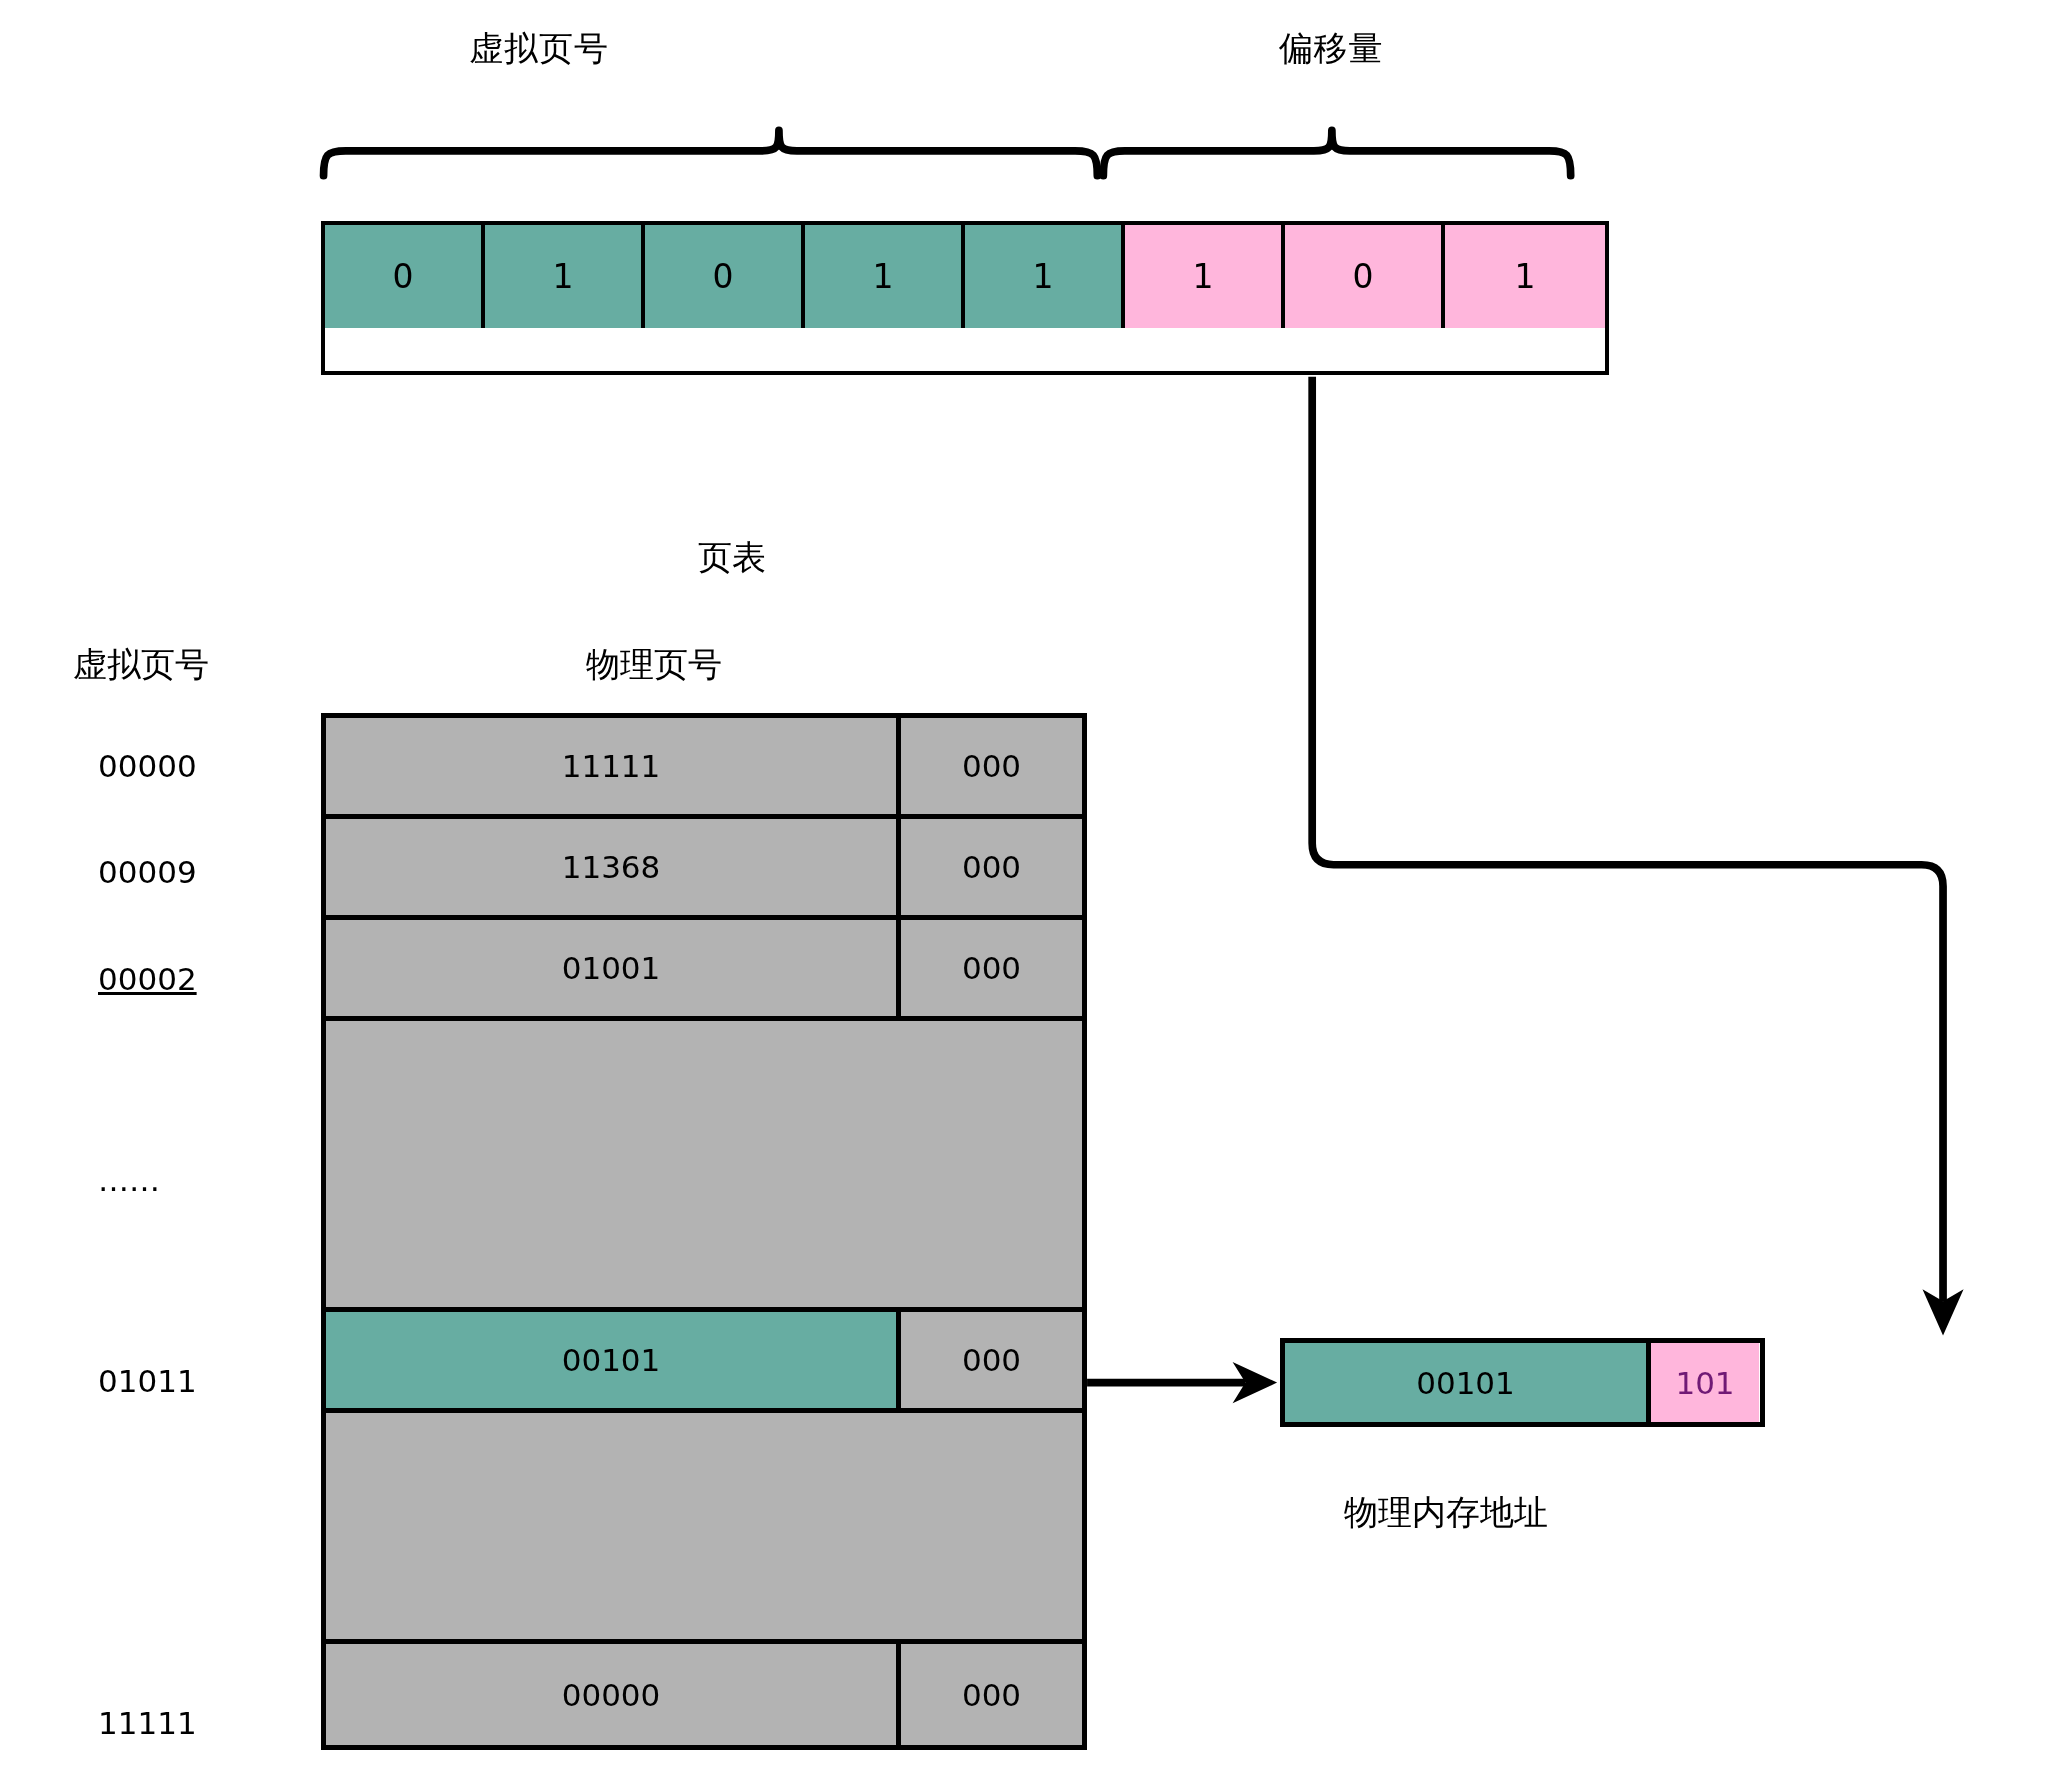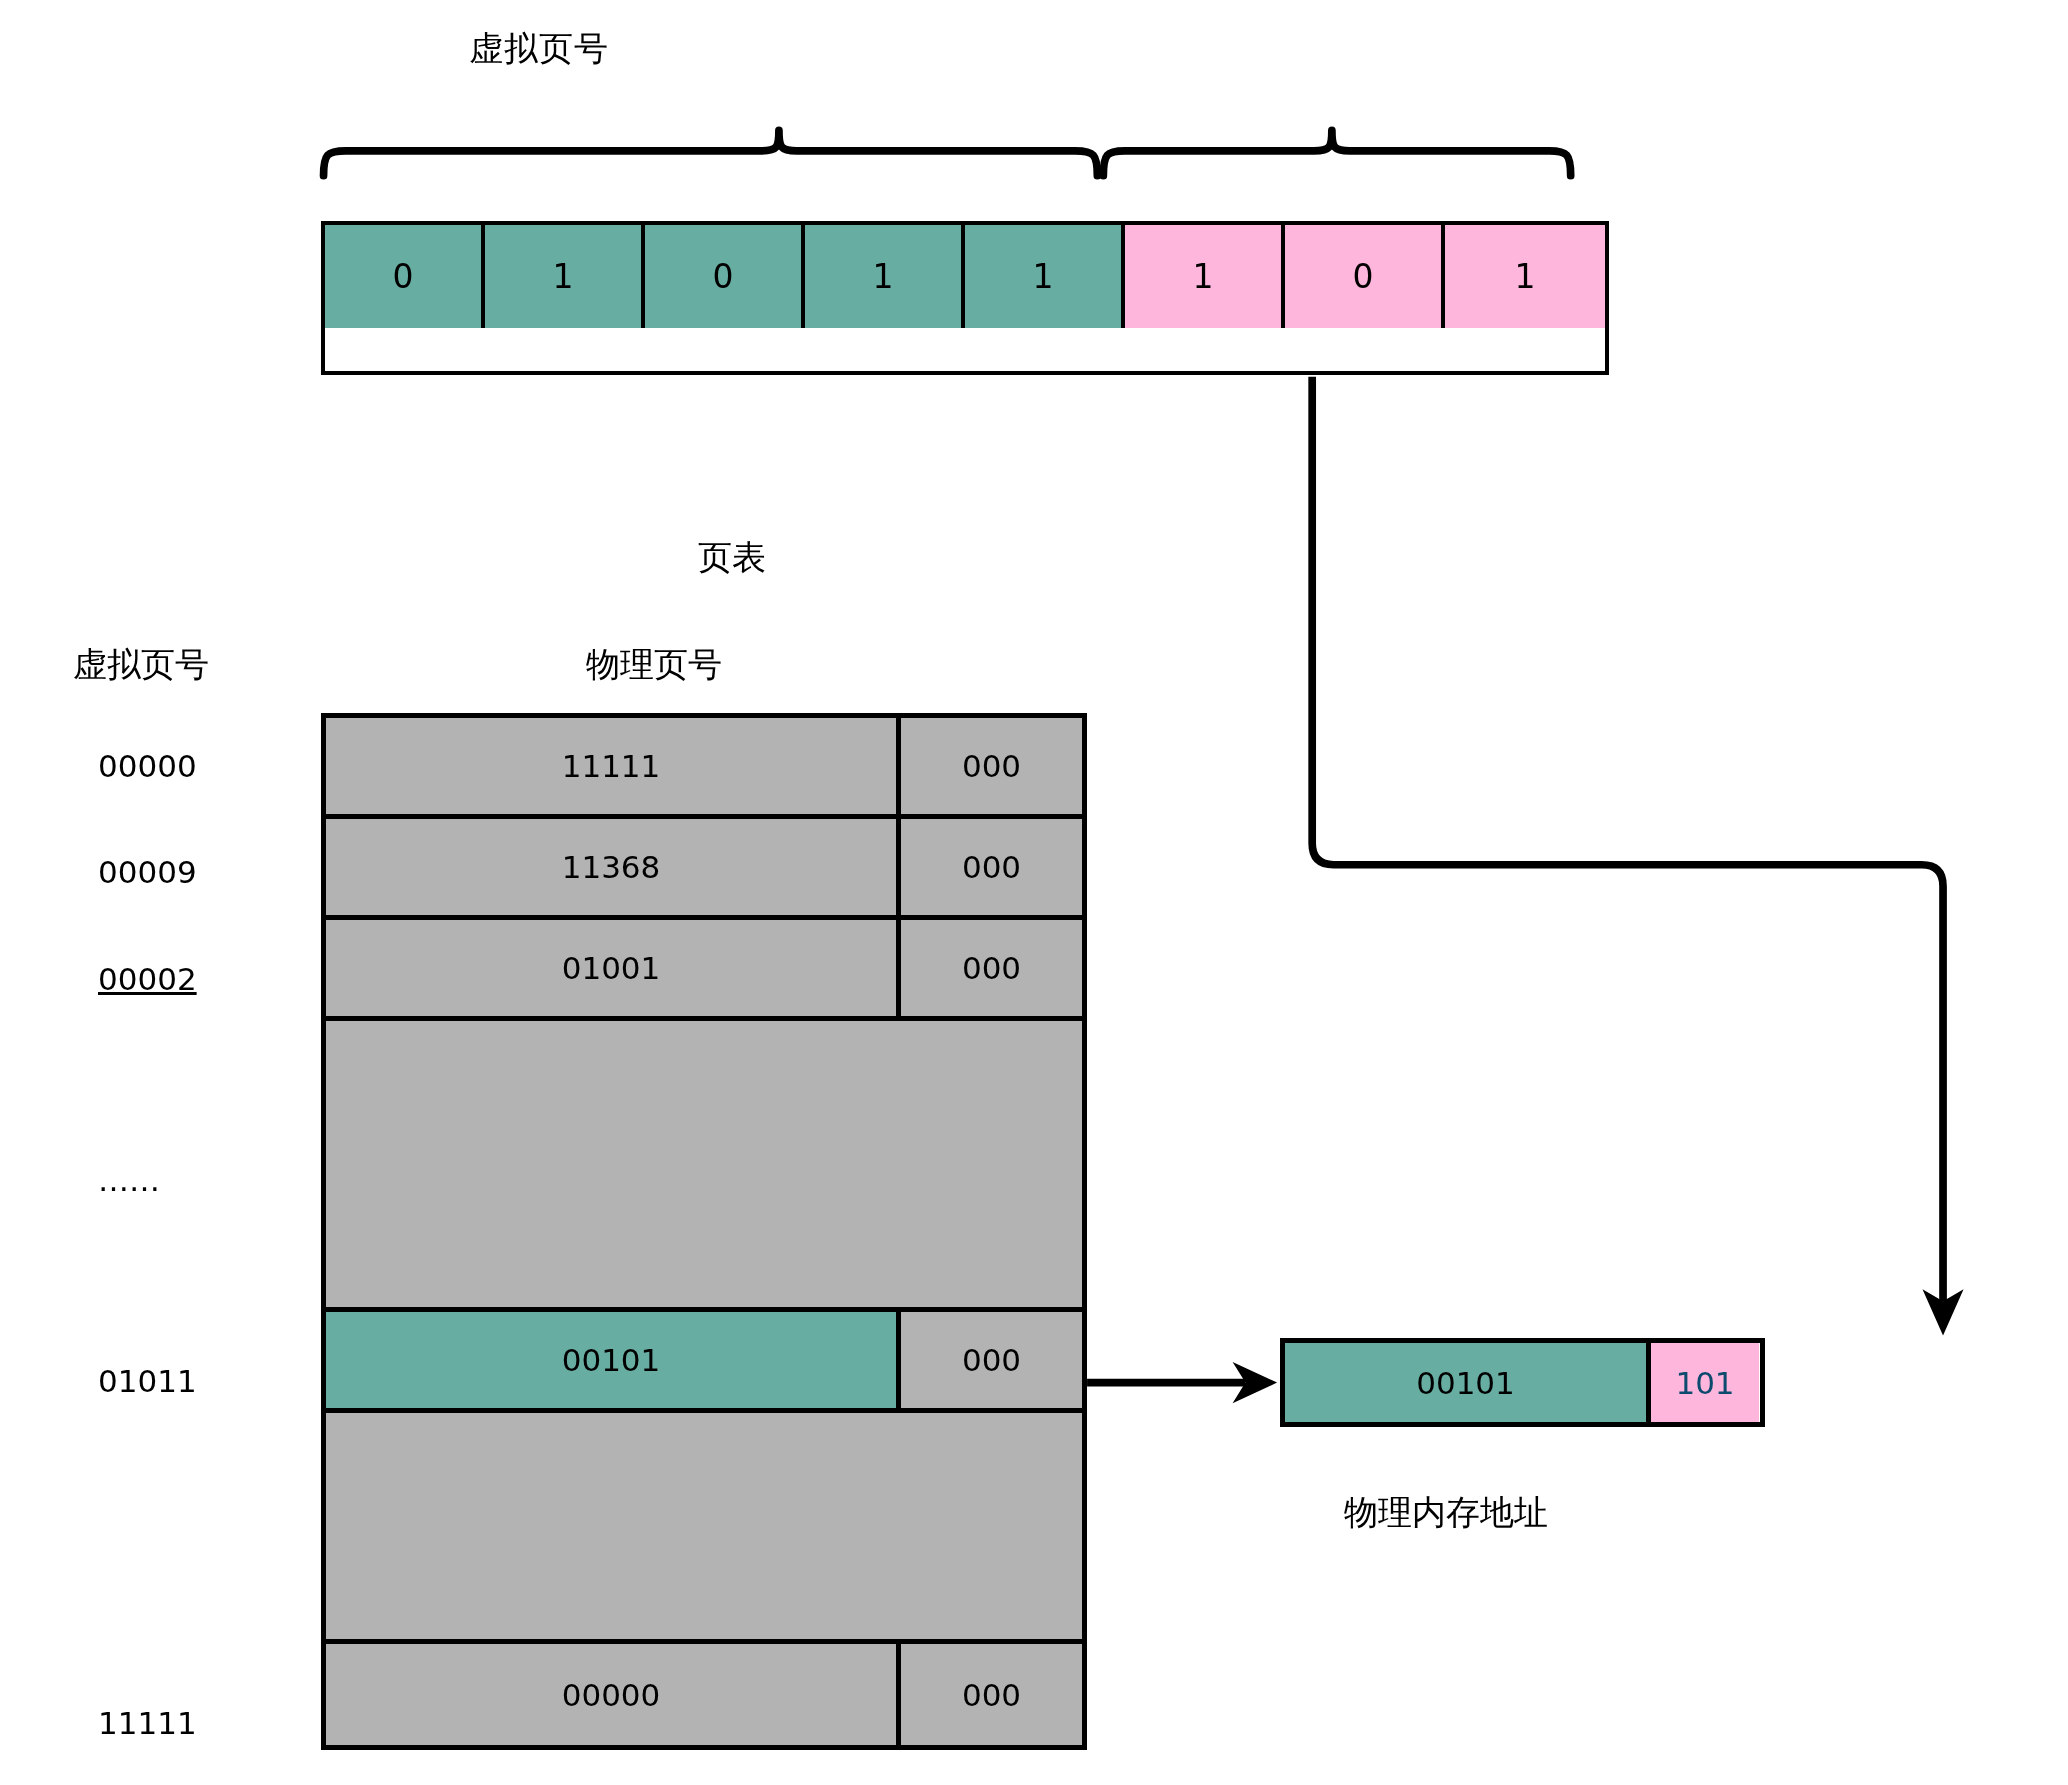--- a/index.html
+++ b/index.html
@@ -119,38 +119,39 @@
     box-sizing: border-box;
     border-right: 5.1px solid #000;
     display: flex; align-items: center; justify-content: center;
     font-size: 31px; color: #000;
   }
   .pa-pink {
     background: #ffb6dc;
     width: 108px;
     box-sizing: border-box;
     display: flex; align-items: center; justify-content: center;
-    font-size: 31px; color: #0c4a6e;
+    font-size: 31px; color: #701a75;
   }
 
   svg.overlay {
     position: absolute;
     top: 0; left: 0;
     width: 2068px;
     height: 1786px;
     pointer-events: none;
   }
 </style>
 </head>
 <body>
 
 <div id="stage">
 
   <div class="seg-label abs" style="left:325px; top:26px; width:428px;">虚拟页号</div>
 
+  <div class="seg-label abs" style="left:1117px; top:26px; width:428px;">偏移量</div>
 
   <div class="bitrow" id="bitrow" style="left:321px; top:221px; height:154px;">
       <div class="bitcell bit-green">0</div>
       <div class="bitcell bit-green">1</div>
       <div class="bitcell bit-green">0</div>
       <div class="bitcell bit-green">1</div>
       <div class="bitcell bit-green">1</div>
       <div class="bitcell bit-pink">1</div>
       <div class="bitcell bit-pink">0</div>
       <div class="bitcell bit-pink">1</div>

